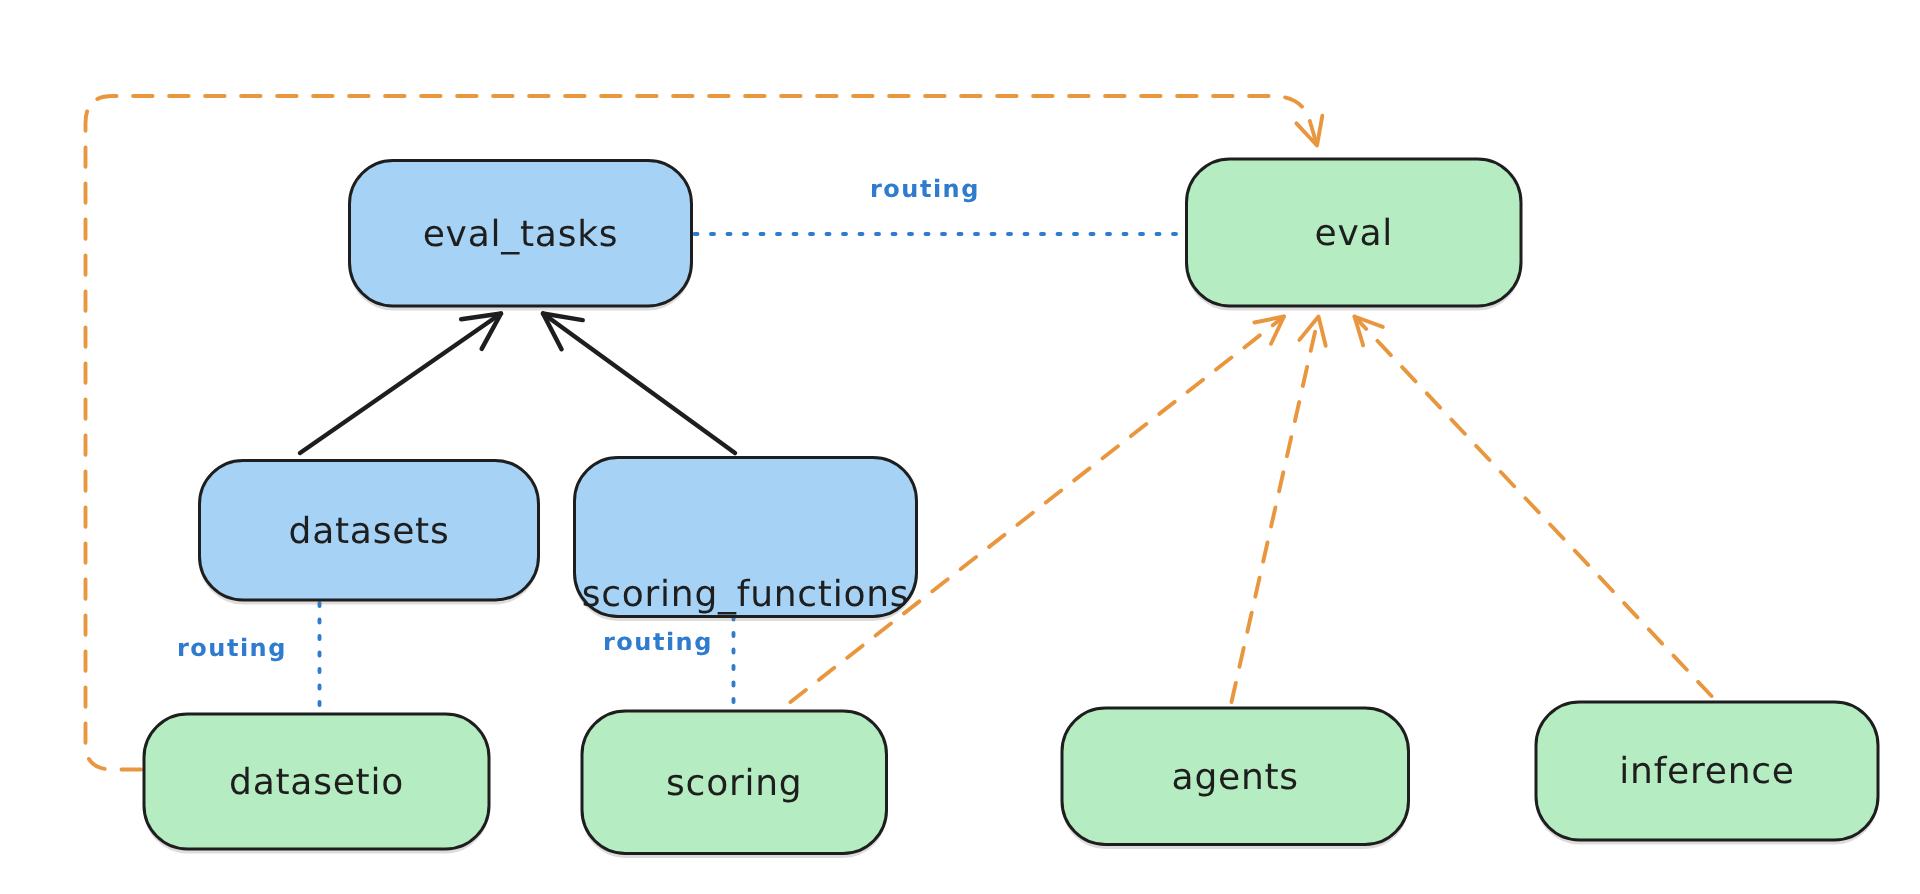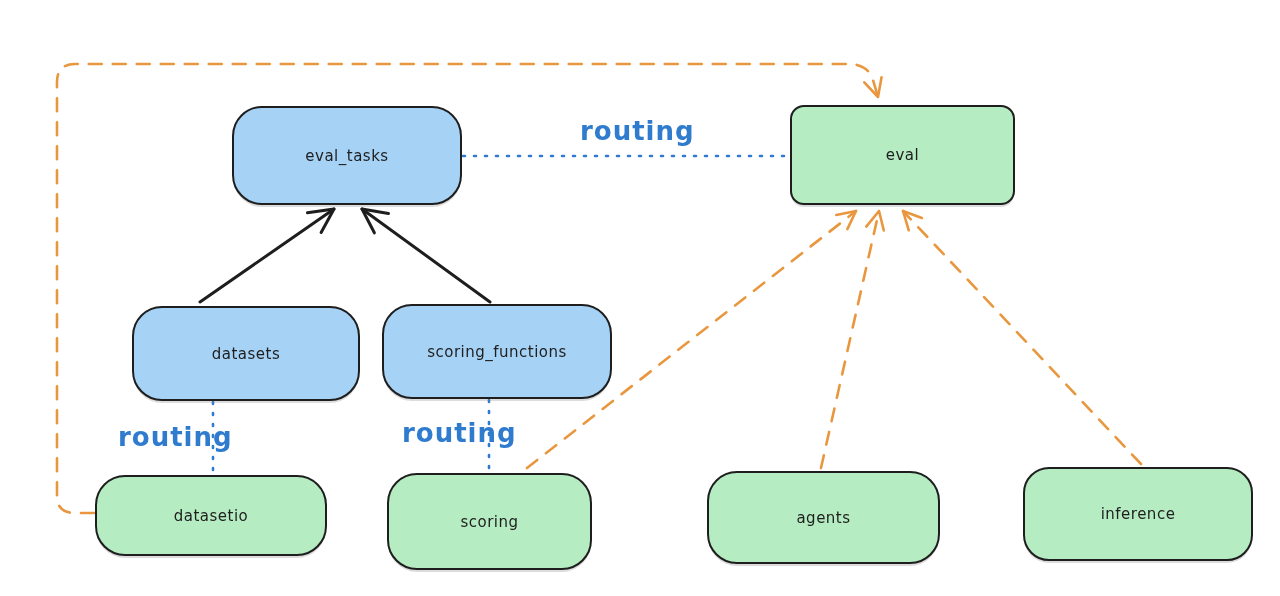--- a/index.html
+++ b/index.html
@@ -28,36 +28,36 @@
     border-radius: 30px;
     display: flex;
     align-items: center;
     justify-content: center;
     box-shadow: 0 3px 0 -1px rgba(130,130,130,0.28);
   }
   .node.blue  { background: var(--node-blue-fill, #a6d2f5); }
   .node.green { background: var(--node-green-fill, #b5ecc1); }
   .node-label {
     color: var(--node-border, #1e1e1e);
-    font-size: 15px;
+    font-size: 24px;
     letter-spacing: 0.5px;
     white-space: nowrap;
   }
   .n-eval-tasks        { left: 232px;  top: 106px; width: 230px; height: 99px; }
-  .n-eval              { left: 790px;  top: 105px; width: 225px; height: 100px; border-radius: 14px; }
+  .n-eval              { left: 790px;  top: 105px; width: 225px; height: 100px; }
   .n-datasets          { left: 100px;  top: 306px; width: 228px; height: 95px; margin-left: 32px; }
-  .n-scoring-functions { left: 382px;  top: 304px; width: 230px; height: 95px; }
-  .n-datasetio         { left: 95px;   top: 475px; width: 232px; height: 81px; }
+  .n-scoring-functions { left: 382px;  top: 304px; width: 230px; height: 108px; align-items: flex-end; }
+  .n-datasetio         { left: 95px;   top: 475px; width: 232px; height: 92px; }
   .n-scoring           { left: 387px;  top: 473px; width: 205px; height: 97px; }
   .n-agents            { left: 707px;  top: 471px; width: 233px; height: 93px; }
-  .n-inference         { left: 1023px; top: 467px; width: 230px; height: 94px; border-radius: 26px; }
+  .n-inference         { left: 1023px; top: 467px; width: 230px; height: 94px; }
   .edge-label {
     position: absolute;
     color: var(--routing-blue, #2f7bce);
-    font-size: 26px;
+    font-size: 16px;
     font-weight: bold;
     letter-spacing: 1px;
     white-space: nowrap;
   }
   .l-routing-1 { left: 580px; top: 116px; }
   .l-routing-2 { left: 118px; top: 422px; }
   .l-routing-3 { left: 402px; top: 418px; }
 </style>
 </head>
 <body>

